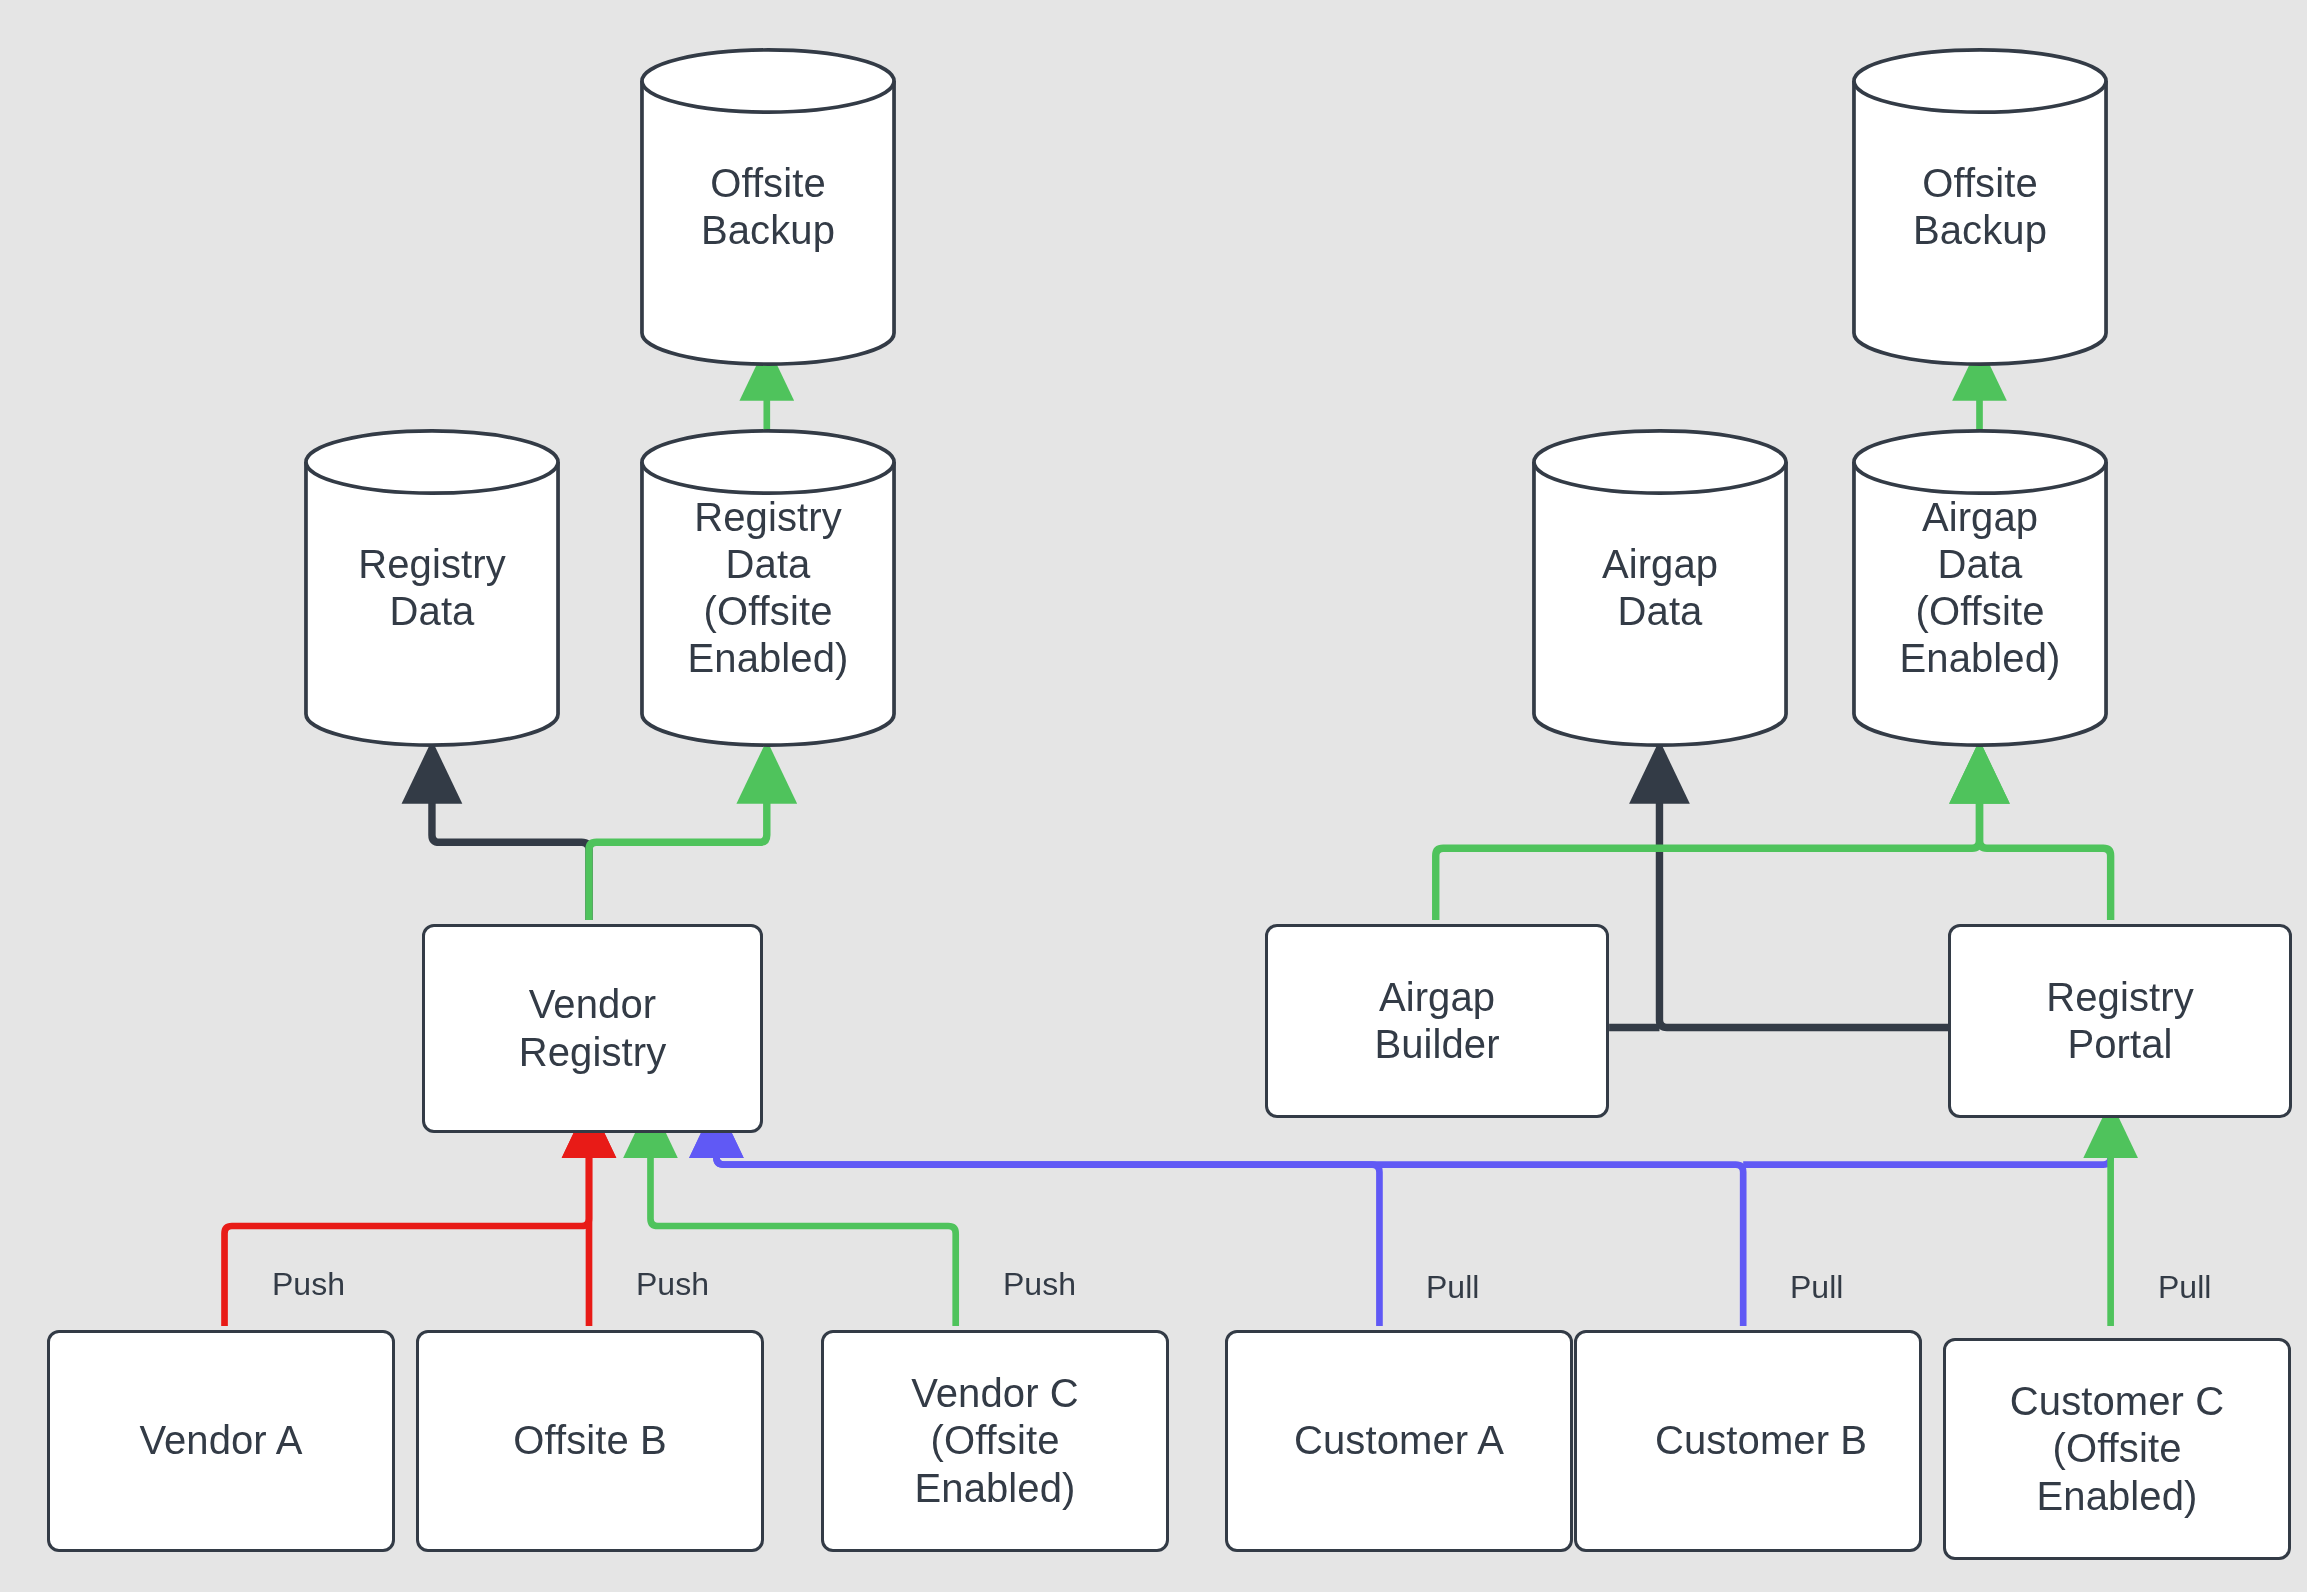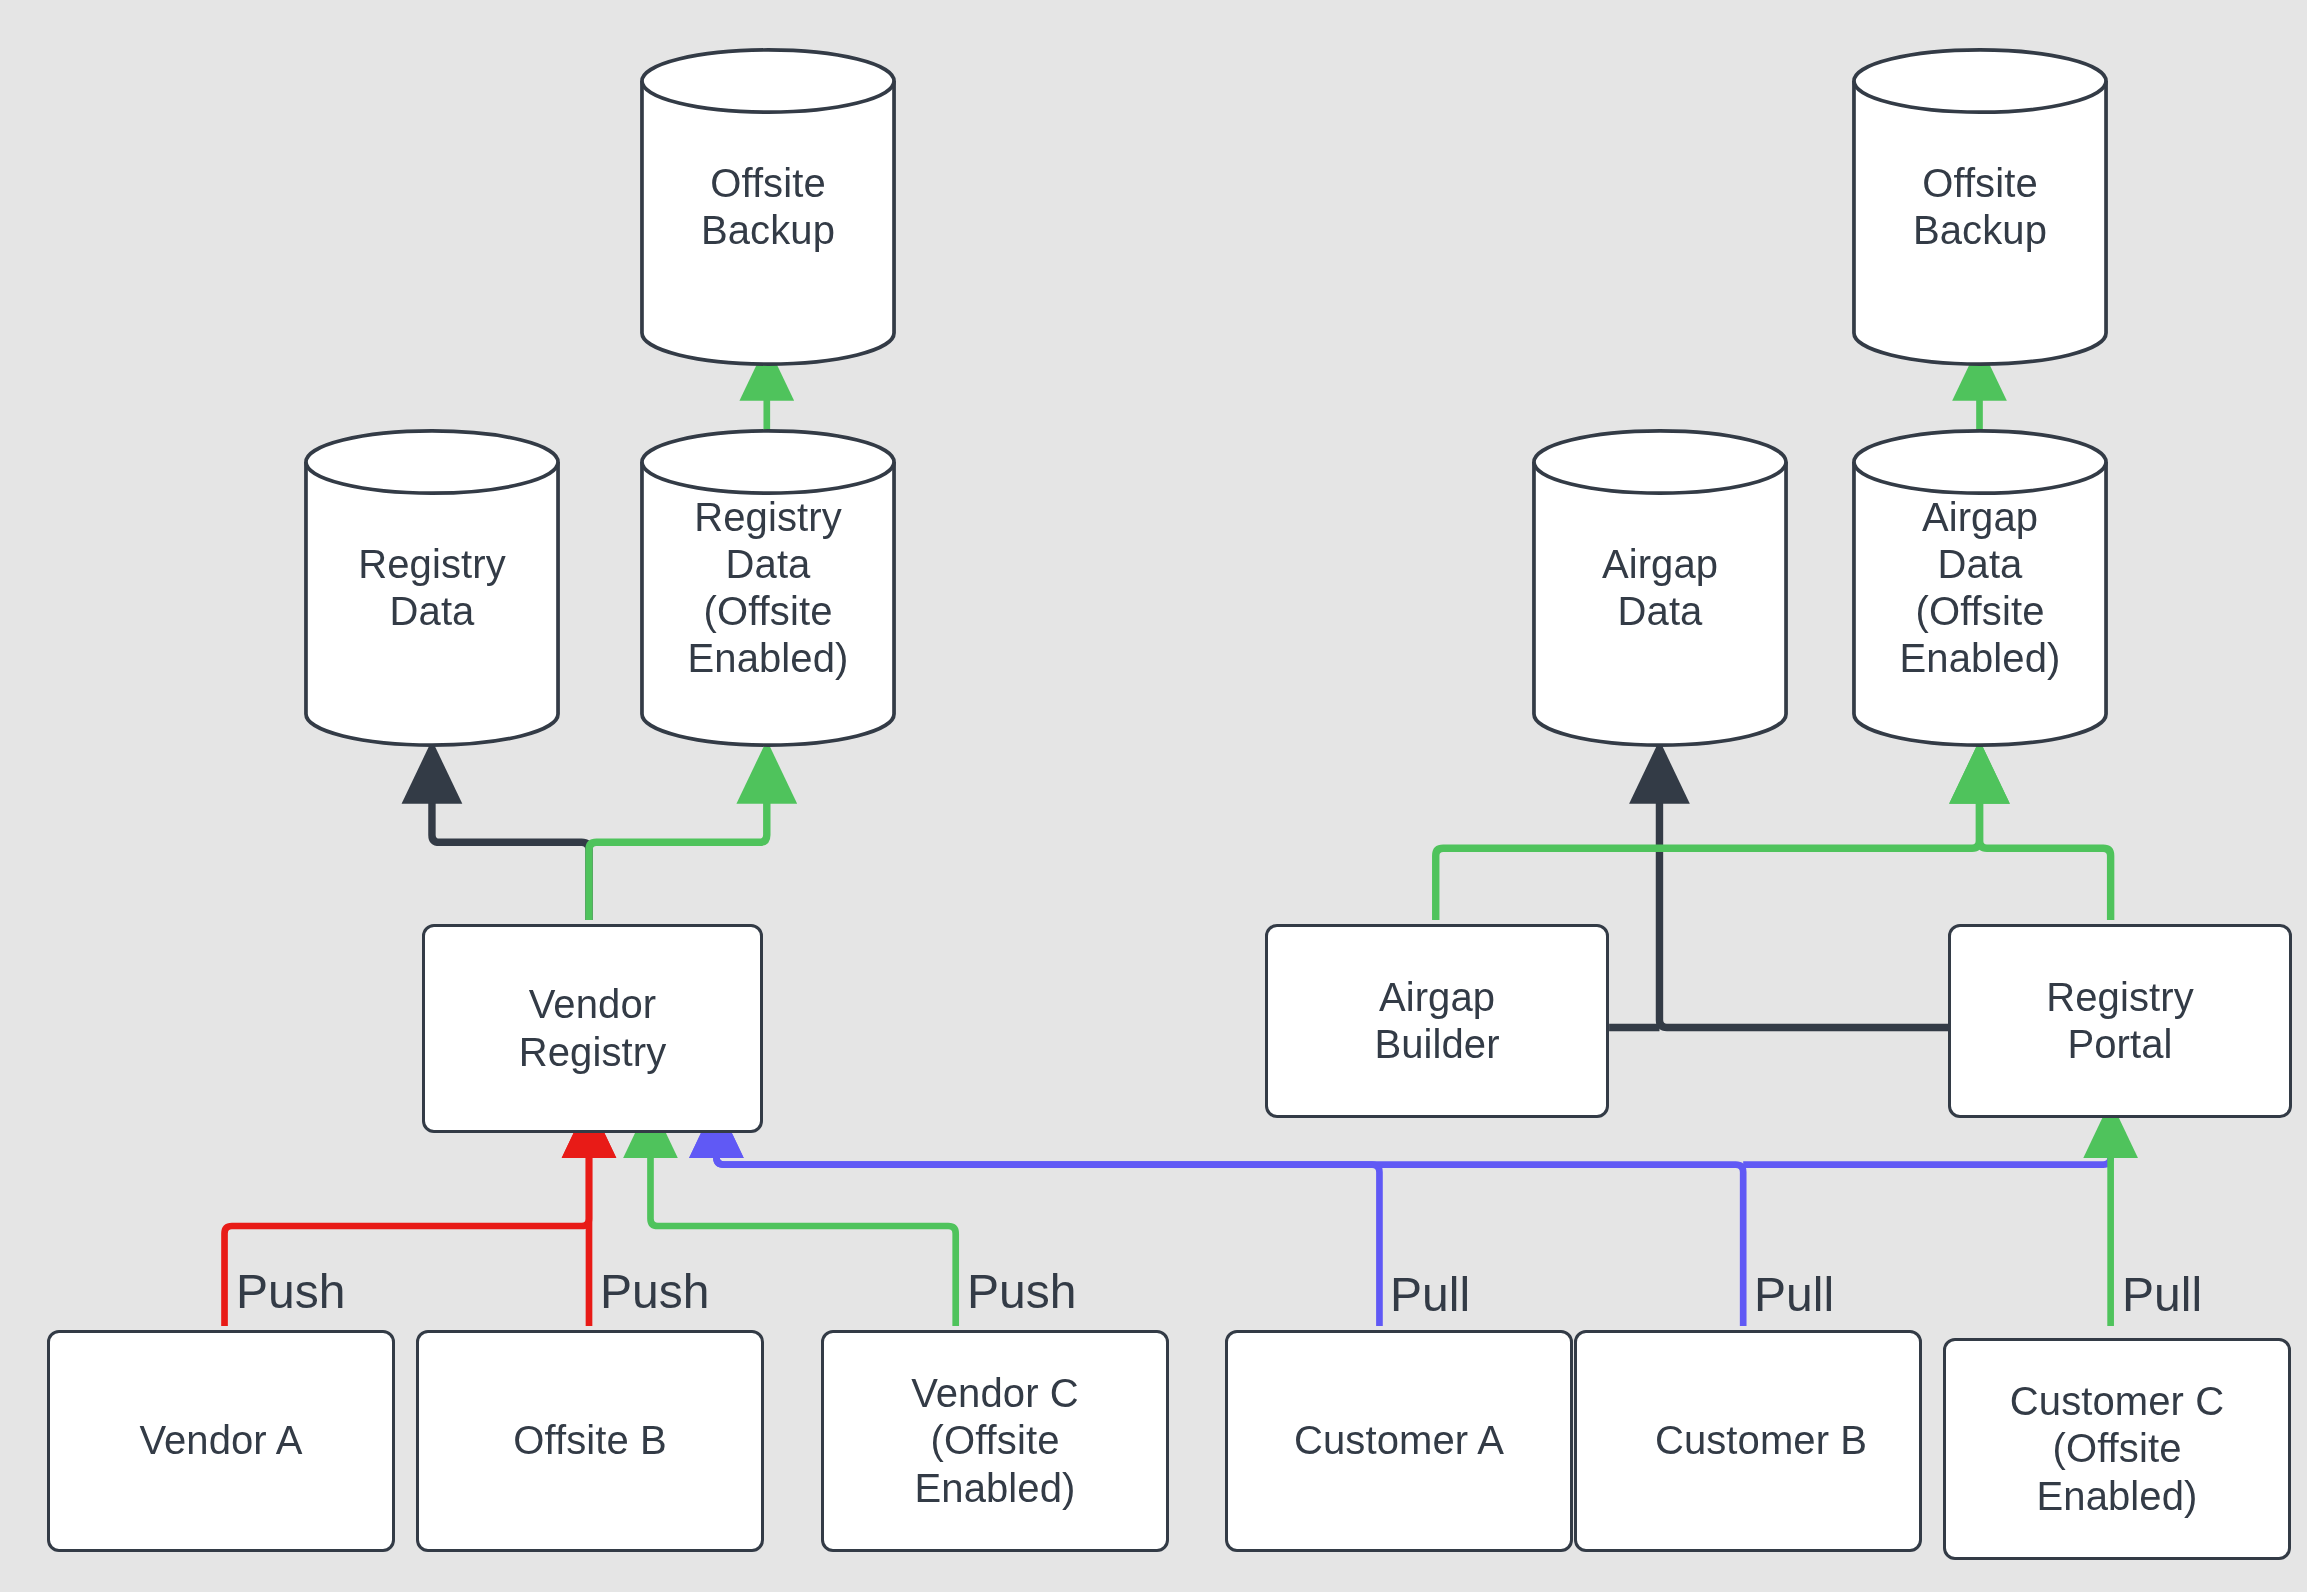--- a/index.html
+++ b/index.html
@@ -57,24 +57,25 @@
   .db .db-label {
     position: relative;
     z-index: 2;
     width: 100%;
     padding: 0 4.4px;
     box-sizing: border-box;
   }
   .edge-label {
     position: absolute;
     color: #333b46;
-    font-size: 48px;
+    font-size: 32px;
     line-height: 1;
     white-space: nowrap;
     background: transparent;
+    margin-left: 36px;
   }
 </style>
 </head>
 <body>
 
 <div id="stage">
 
   <svg id="edge-layer" viewBox="0 0 3114 2149">
     <defs>
       <marker id="ah-dark" markerWidth="9" markerHeight="9" refX="4" refY="4.5" orient="auto" markerUnits="strokeWidth">

